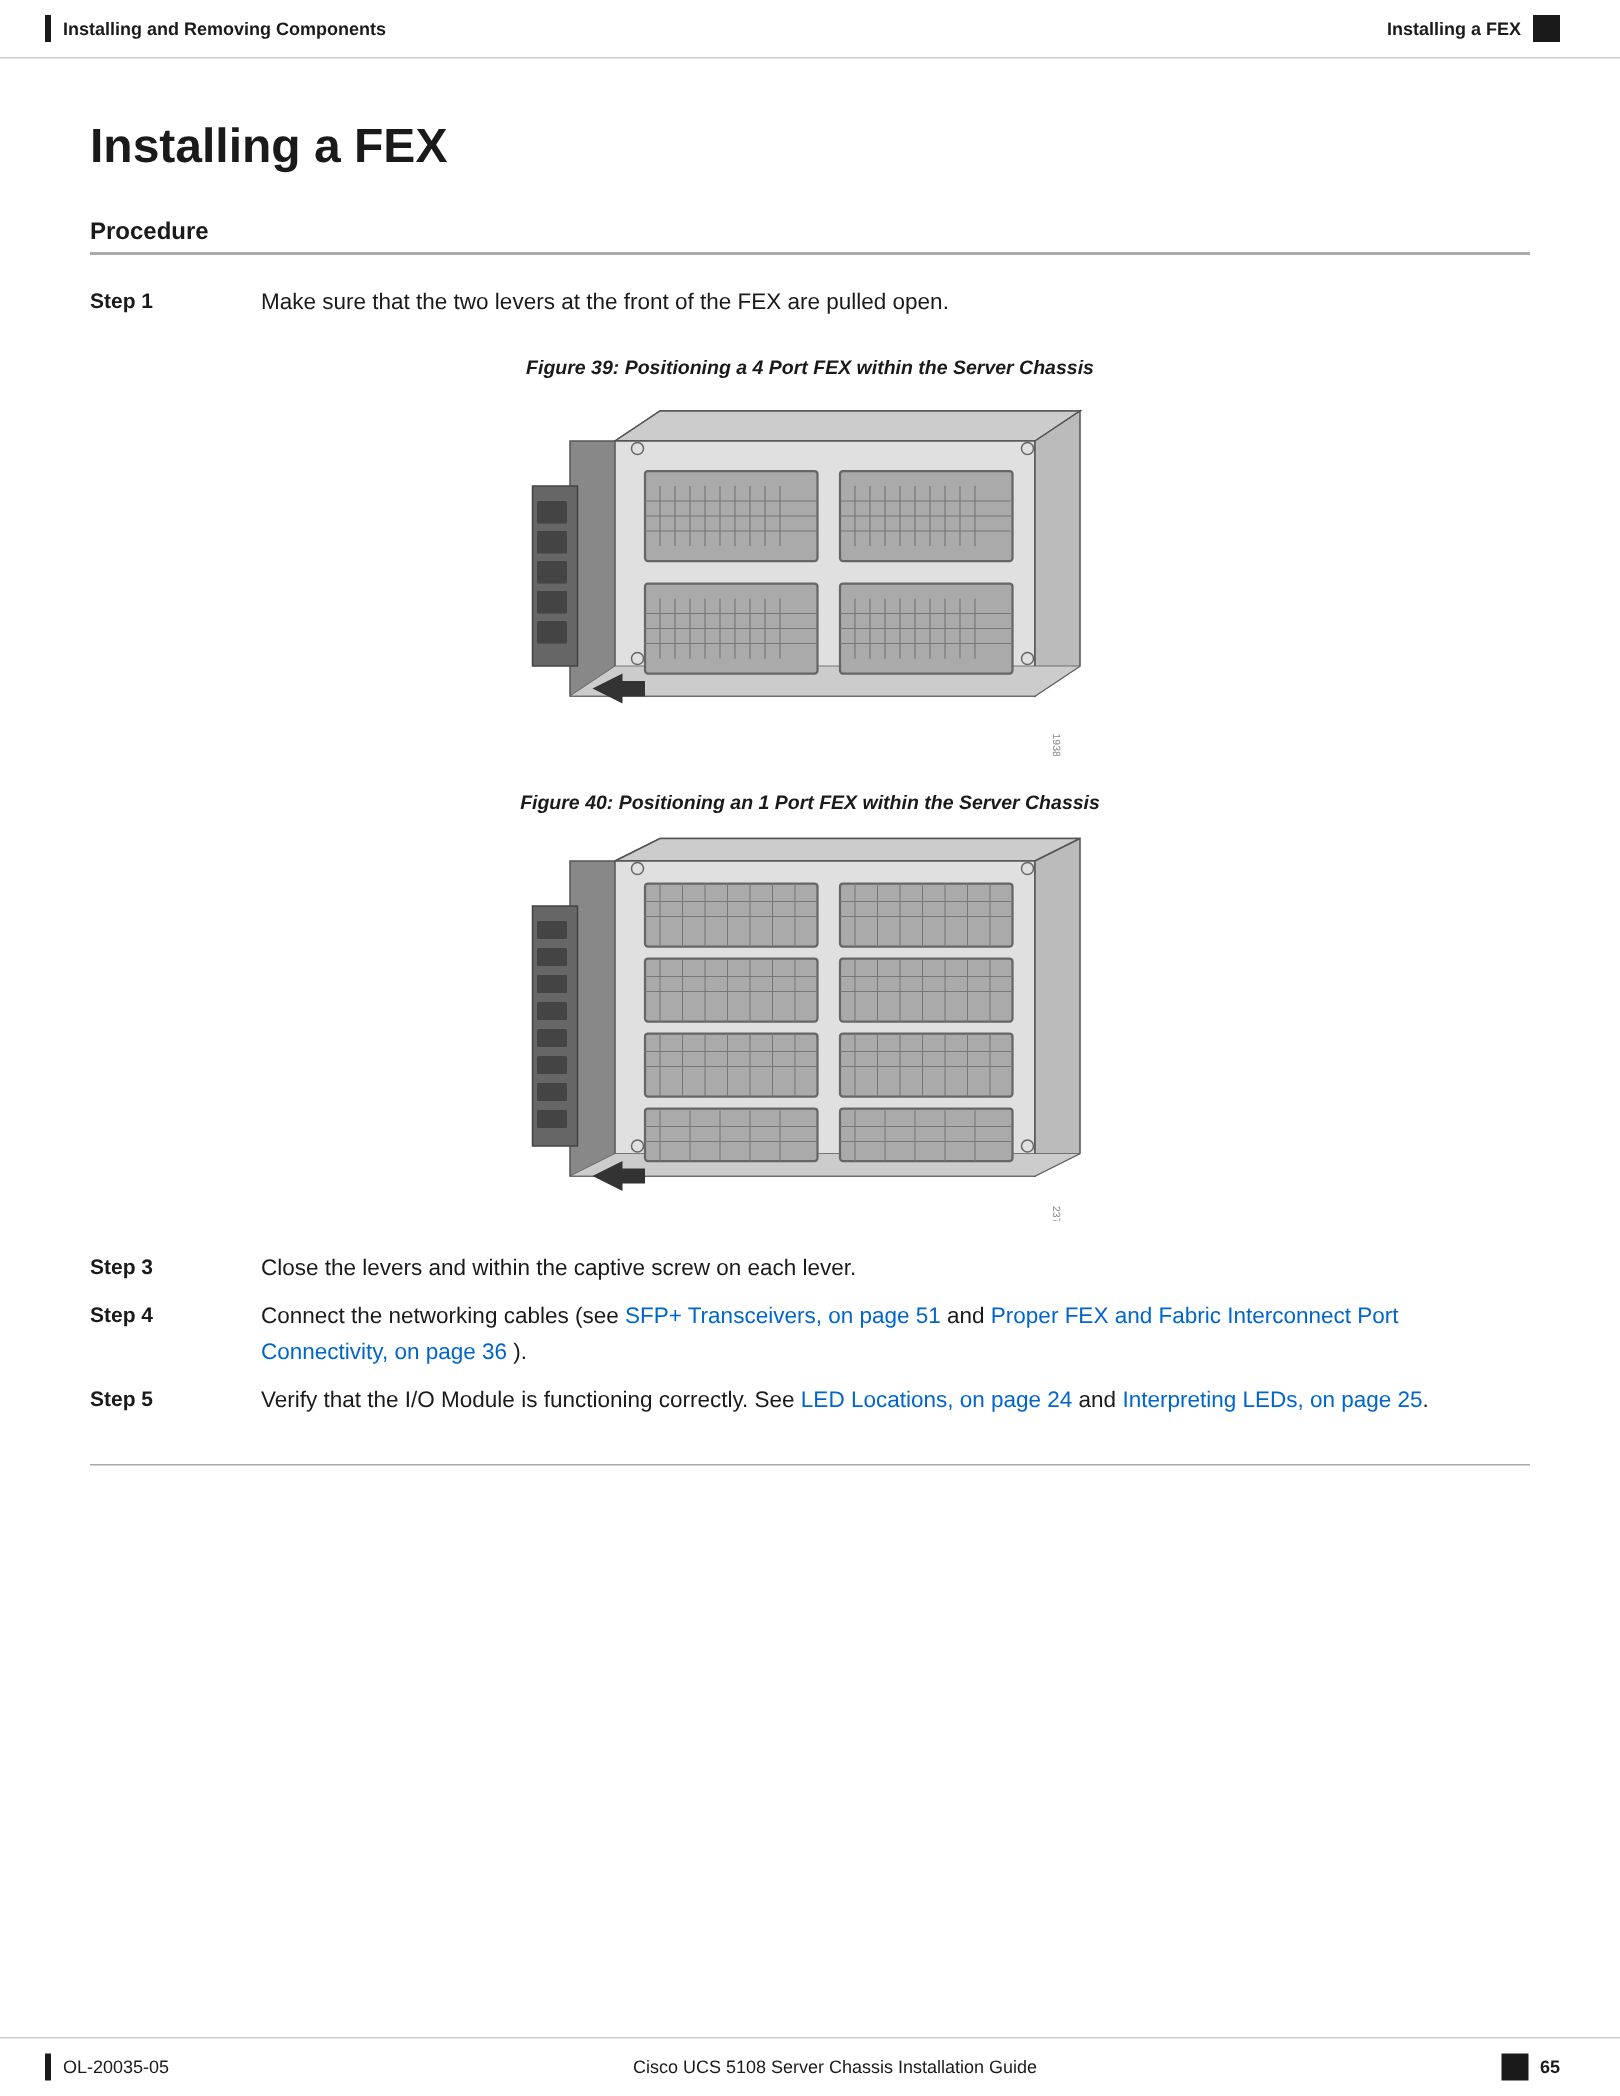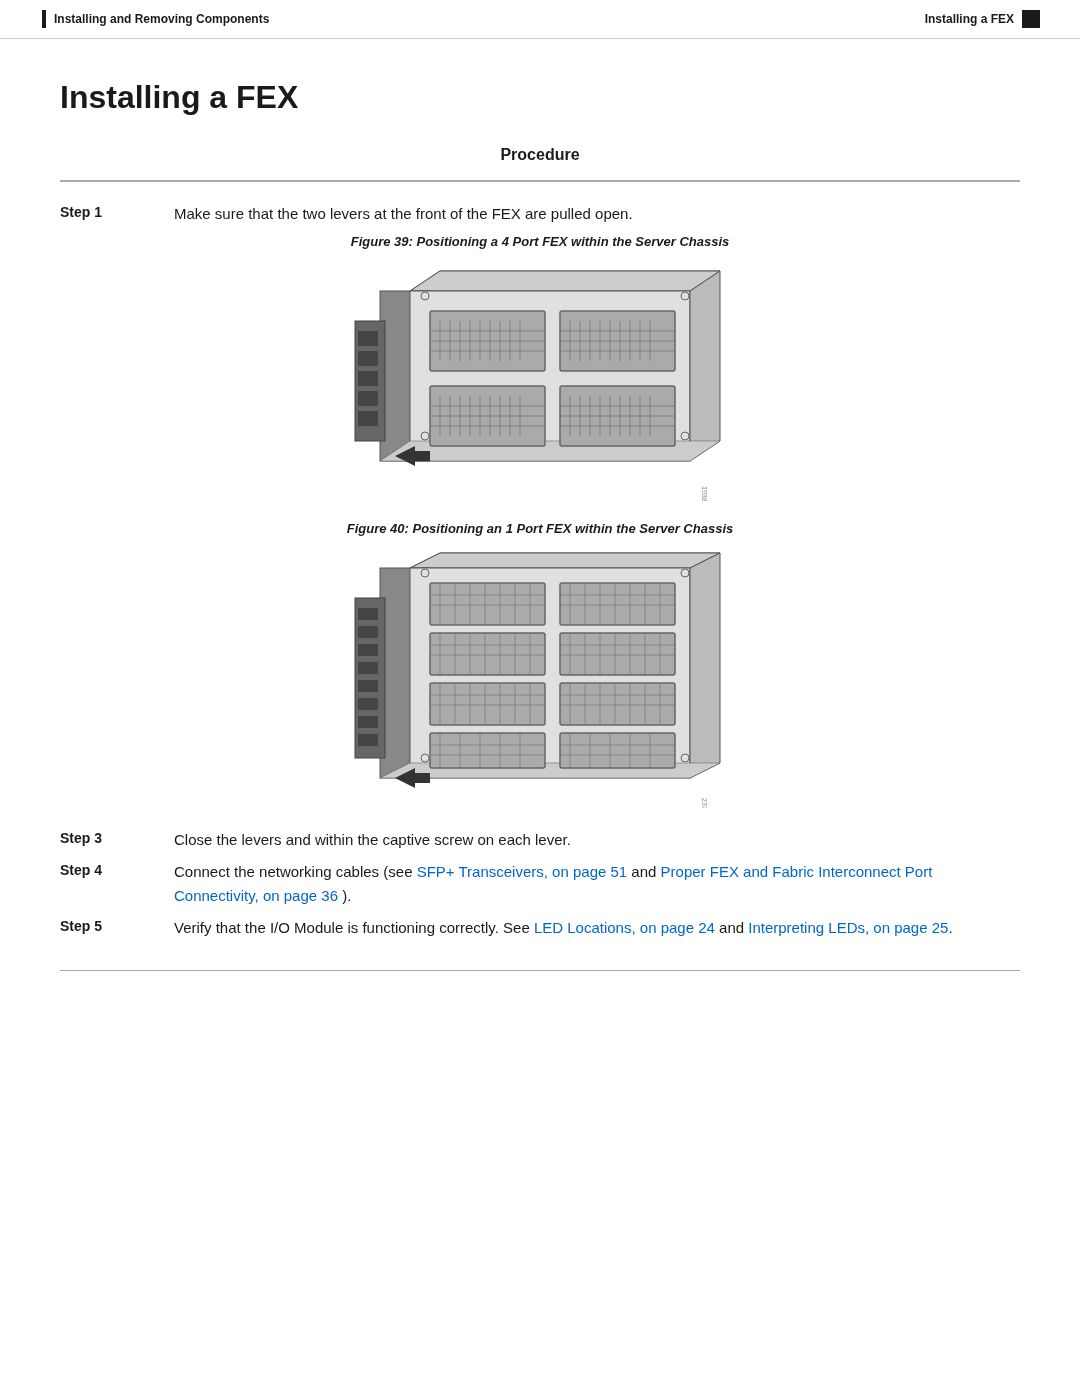--- a/index.html
+++ b/index.html
@@ -31,21 +31,20 @@
       background: #ffffff;
     }
 
     .header-left {
       display: flex;
       align-items: center;
       gap: 8px;
       font-size: 12px;
       font-weight: bold;
       color: #1a1a1a;
-      margin-left: 12px;
     }
 
     .header-left-bar {
       width: 4px;
       height: 18px;
       background: #1a1a1a;
       display: inline-block;
     }
 
     .header-right-block {
@@ -73,22 +72,22 @@
       color: #1a1a1a;
       margin-bottom: 30px;
       font-family: Arial, Helvetica, sans-serif;
     }
 
     
     .procedure-heading {
       font-size: 16px;
       font-weight: bold;
       color: #1a1a1a;
-      margin-bottom: 16px;
-      text-align: center;
+      margin-bottom: 4px;
+      text-align: left;
     }
 
     .procedure-divider {
       border: none;
       border-top: 2px solid #aaaaaa;
       margin-bottom: 20px;
     }
 
     
     .step-row {
@@ -110,21 +109,21 @@
       flex: 1;
       line-height: 1.6;
     }
 
     
     .figure-caption {
       font-size: 13px;
       font-weight: bold;
       font-style: italic;
       text-align: center;
-      margin-top: 8px;
+      margin-top: 23px;
       margin-bottom: 12px;
       color: #1a1a1a;
     }
 
     
     .figure-container {
       display: flex;
       justify-content: center;
       margin-bottom: 20px;
     }
@@ -461,14 +460,27 @@
         <span class="step-content">
           Verify that the I/O Module is functioning correctly. See <a class="step-content-link" href="#">LED Locations,  on page 24</a> and <a class="step-content-link" href="#">Interpreting LEDs,  on page 25</a>.
         </span>
       </div>
 
       <hr style="border:none; border-top:1px solid #aaaaaa; margin-top: 30px;">
 
     </div>
   </div>
 
+  <div class="footer-bar">
+    <div class="footer-left">
+      <span class="footer-left-bar"></span>
+      <span>OL-20035-05</span>
+    </div>
+    <div class="footer-center">
+      <span>Cisco UCS 5108 Server Chassis Installation Guide</span>
+    </div>
+    <div class="footer-right">
+      <span class="footer-right-square"></span>
+      <span>65</span>
+    </div>
+  </div>
 
 </div>
 
 </body></html>

